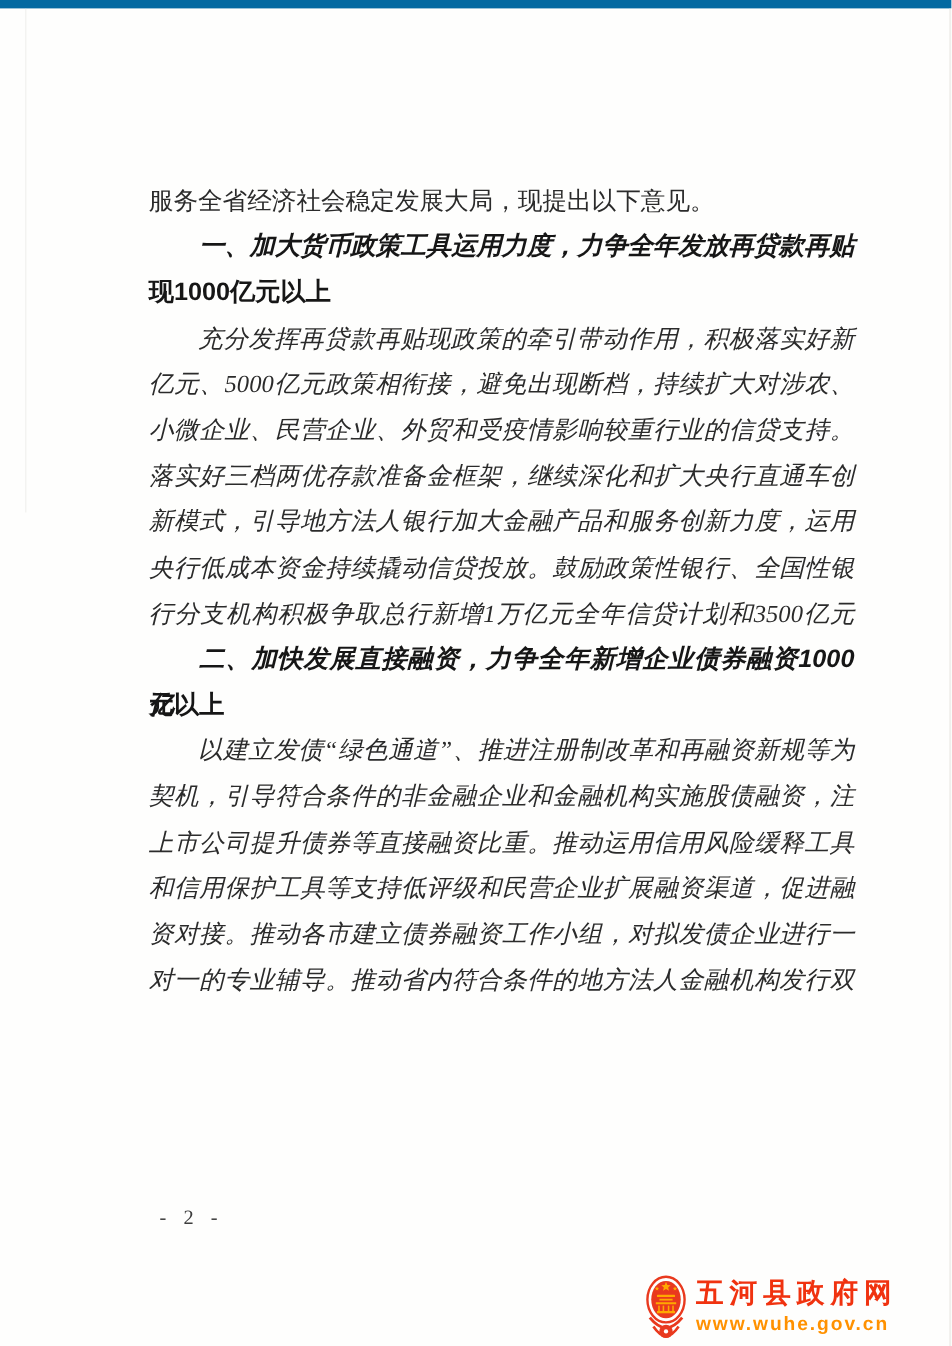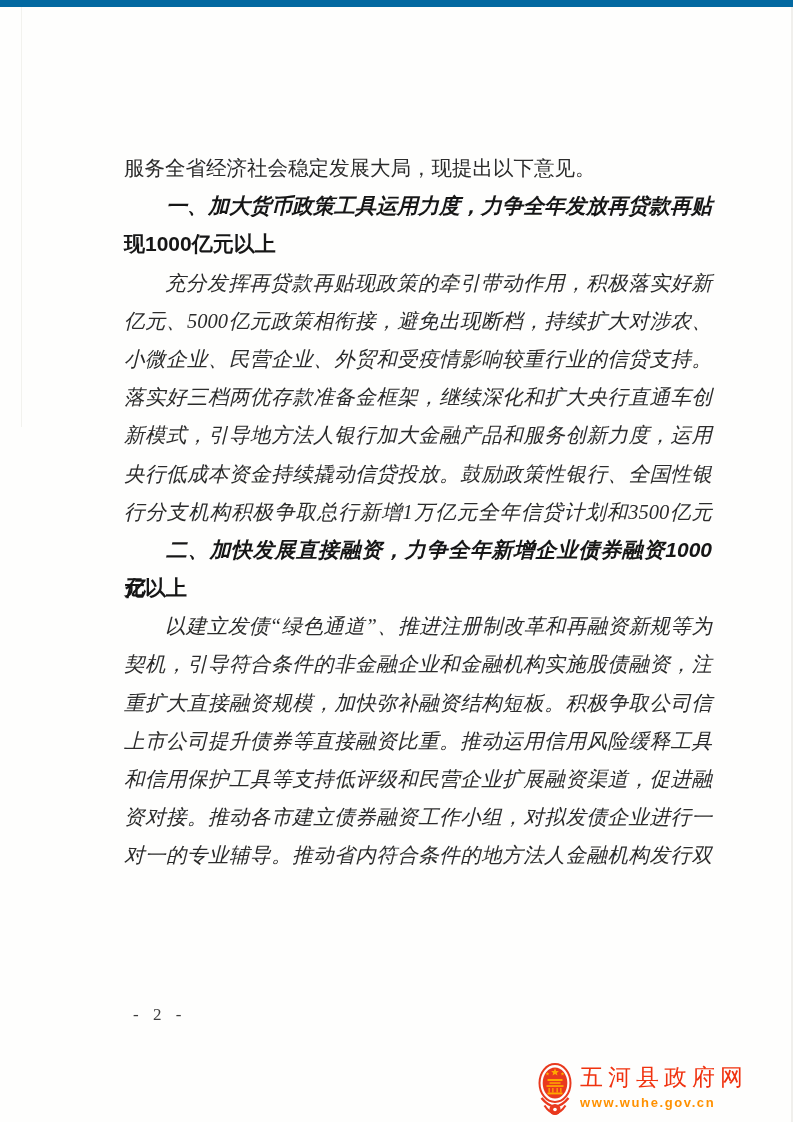--- a/index.html
+++ b/index.html
@@ -79,28 +79,28 @@
     top: 1054px;
     display: flex;
     align-items: flex-start;
     gap: 8px;
   }
   .emblem { flex: 0 0 auto; display: block; }
   .footer-text { display: flex; flex-direction: column; margin-top: 1px; }
   .site-name {
     font-family: "Liberation Sans", "DejaVu Sans", sans-serif;
     font-size: 23px;
-    font-weight: 400;
+    font-weight: 700;
     letter-spacing: 5px;
     color: #f0320f;
     white-space: nowrap;
   }
   .site-url {
     font-family: "Liberation Sans", "DejaVu Sans", sans-serif;
-    font-size: 13px;
+    font-size: 16px;
     font-weight: 700;
     letter-spacing: 1.6px;
     color: #ff9100;
     margin-top: 2px;
     white-space: nowrap;
   }
 </style>
 </head>
 <body>
 
@@ -114,21 +114,20 @@
       <div class="line body justify">亿元、5000亿元政策相衔接，避免出现断档，持续扩大对涉农、</div>
       <div class="line body justify">小微企业、民营企业、外贸和受疫情影响较重行业的信贷支持。</div>
       <div class="line body justify">落实好三档两优存款准备金框架，继续深化和扩大央行直通车创</div>
       <div class="line body justify">新模式，引导地方法人银行加大金融产品和服务创新力度，运用</div>
       <div class="line body justify">央行低成本资金持续撬动信贷投放。鼓励政策性银行、全国性银</div>
       <div class="line body justify">行分支机构积极争取总行新增1万亿元全年信贷计划和3500亿元</div>
       <div class="line heading indent justify">二、加快发展直接融资，力争全年新增企业债券融资1000亿</div>
       <div class="line heading">元以上</div>
       <div class="line body indent justify">以建立发债“绿色通道”、推进注册制改革和再融资新规等为</div>
       <div class="line body justify">契机，引导符合条件的非金融企业和金融机构实施股债融资，注</div>
-      <div class="line body justify">重扩大直接融资规模，加快弥补融资结构短板。积极争取公司信</div>
       <div class="line body justify">上市公司提升债券等直接融资比重。推动运用信用风险缓释工具</div>
       <div class="line body justify">和信用保护工具等支持低评级和民营企业扩展融资渠道，促进融</div>
       <div class="line body justify">资对接。推动各市建立债券融资工作小组，对拟发债企业进行一</div>
       <div class="line body justify">对一的专业辅导。推动省内符合条件的地方法人金融机构发行双</div>
     </div>
 
   <div class="page-number">- 2 -</div>
 
   <div class="footer-watermark">
     <svg class="emblem" width="34" height="58" viewBox="0 0 34 58" xmlns="http://www.w3.org/2000/svg">

